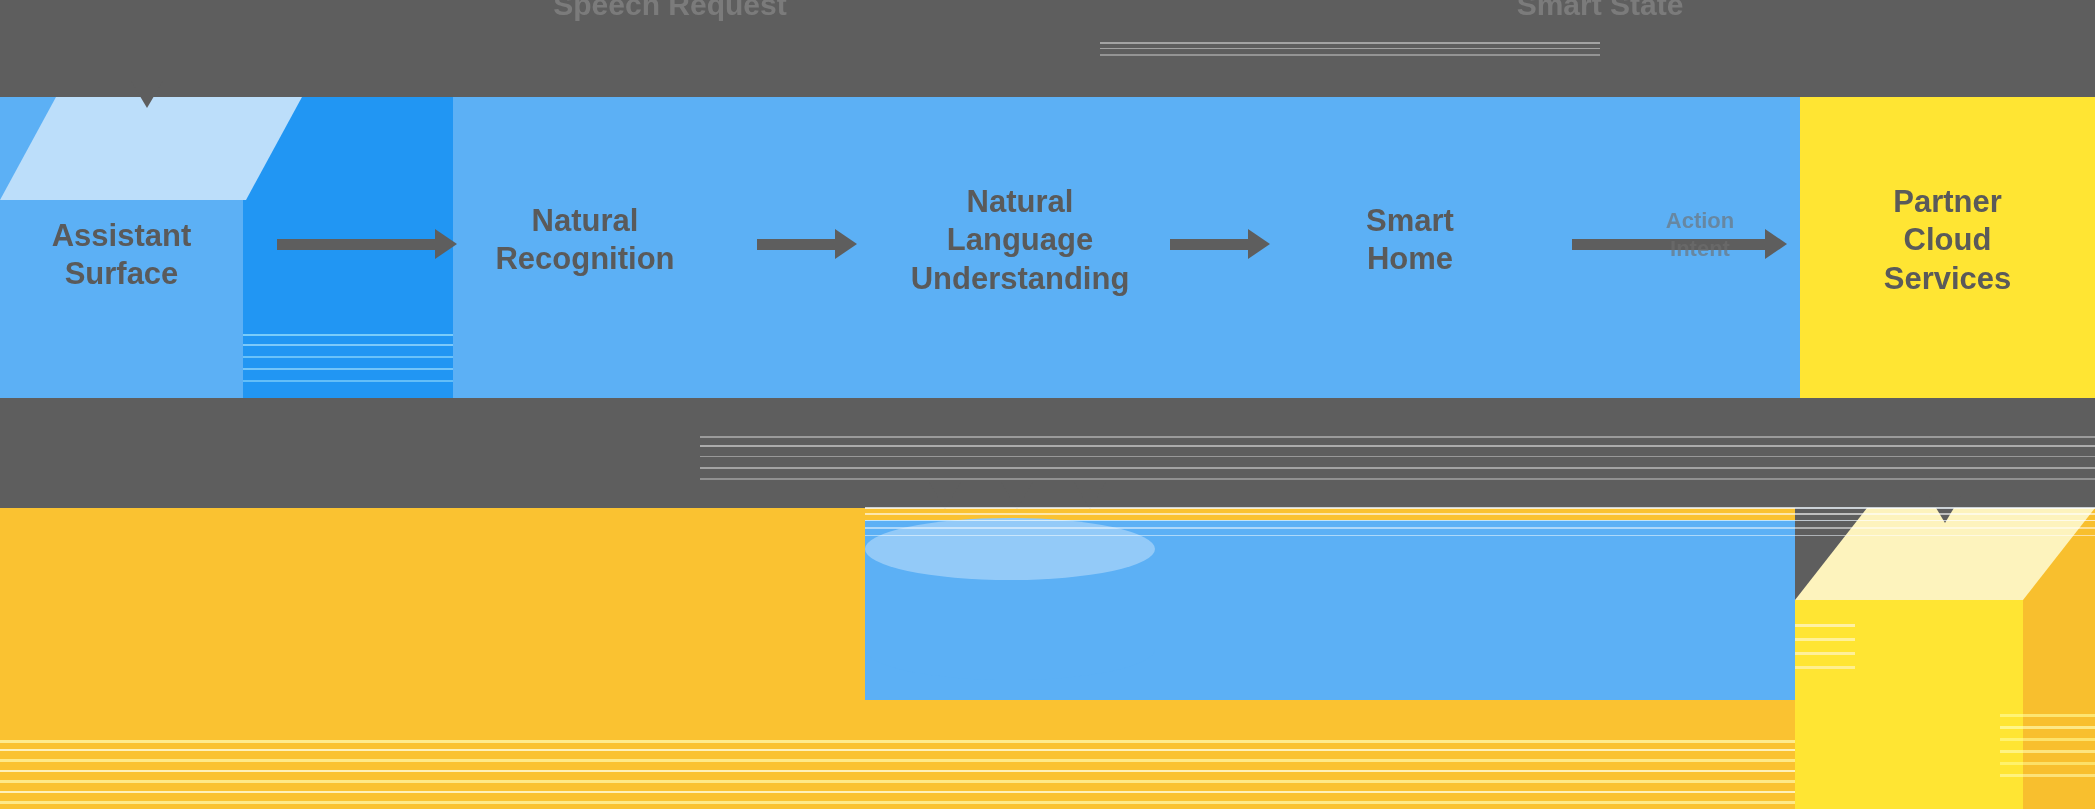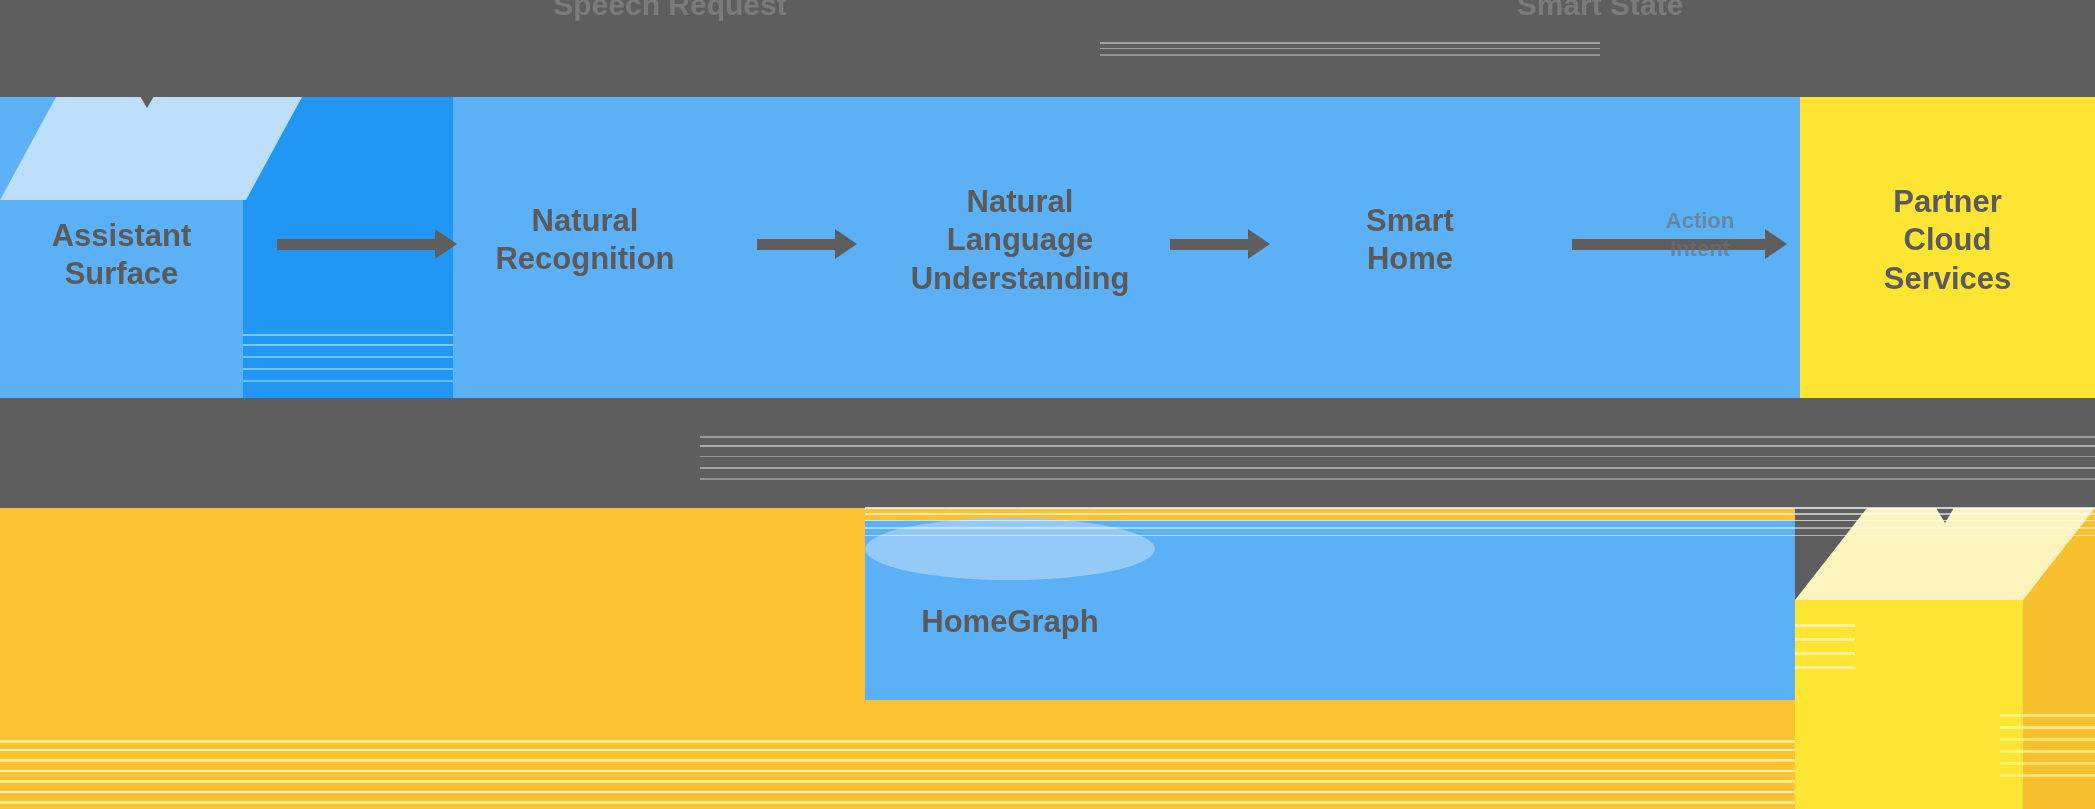--- a/index.html
+++ b/index.html
@@ -155,21 +155,20 @@
   <div class="abs panel-orange" style="left:0;top:508px;width:1795px;height:301px;"></div>
 
   <div class="abs panel-blue" style="left:865px;top:520px;width:930px;height:180px;"></div>
 
   <div class="abs" style="left:865px;top:518px;width:290px;height:165px;">
     <div class="cyl-bot" style="left:0;top:100px;width:290px;height:62px;"></div>
     <div class="cyl-body" style="left:0;top:31px;width:290px;height:100px;"></div>
     <div class="cyl-top" style="left:0;top:0;width:290px;height:62px;"></div>
   </div>
 
-  <div class="lbl" style="left:865px;top:600px;width:290px;height:44px;font-size:31px;">HomeGraph</div>
 
   <div class="arrow-v-down" style="left:940px;top:455px;height:28px;"></div>
   <div class="arrow-v-down" style="left:1012px;top:455px;height:28px;"></div>
   <div class="arrow-v-down" style="left:1085px;top:455px;height:28px;"></div>
 
   <div class="box3d" style="left:1795px;top:508px;width:300px;height:301px;">
     <div class="face-side" style="left:205px;top:0;width:95px;height:301px;background:#f8bf2e;"></div>
     <div class="face-top" style="left:0;top:0;width:300px;height:92px;background:#fdf3bd;
                 clip-path:polygon(72px 0,300px 0,228px 92px,0 92px);"></div>
     <div class="face-front" style="left:0;top:92px;width:228px;height:209px;background:#ffe533;"></div>

